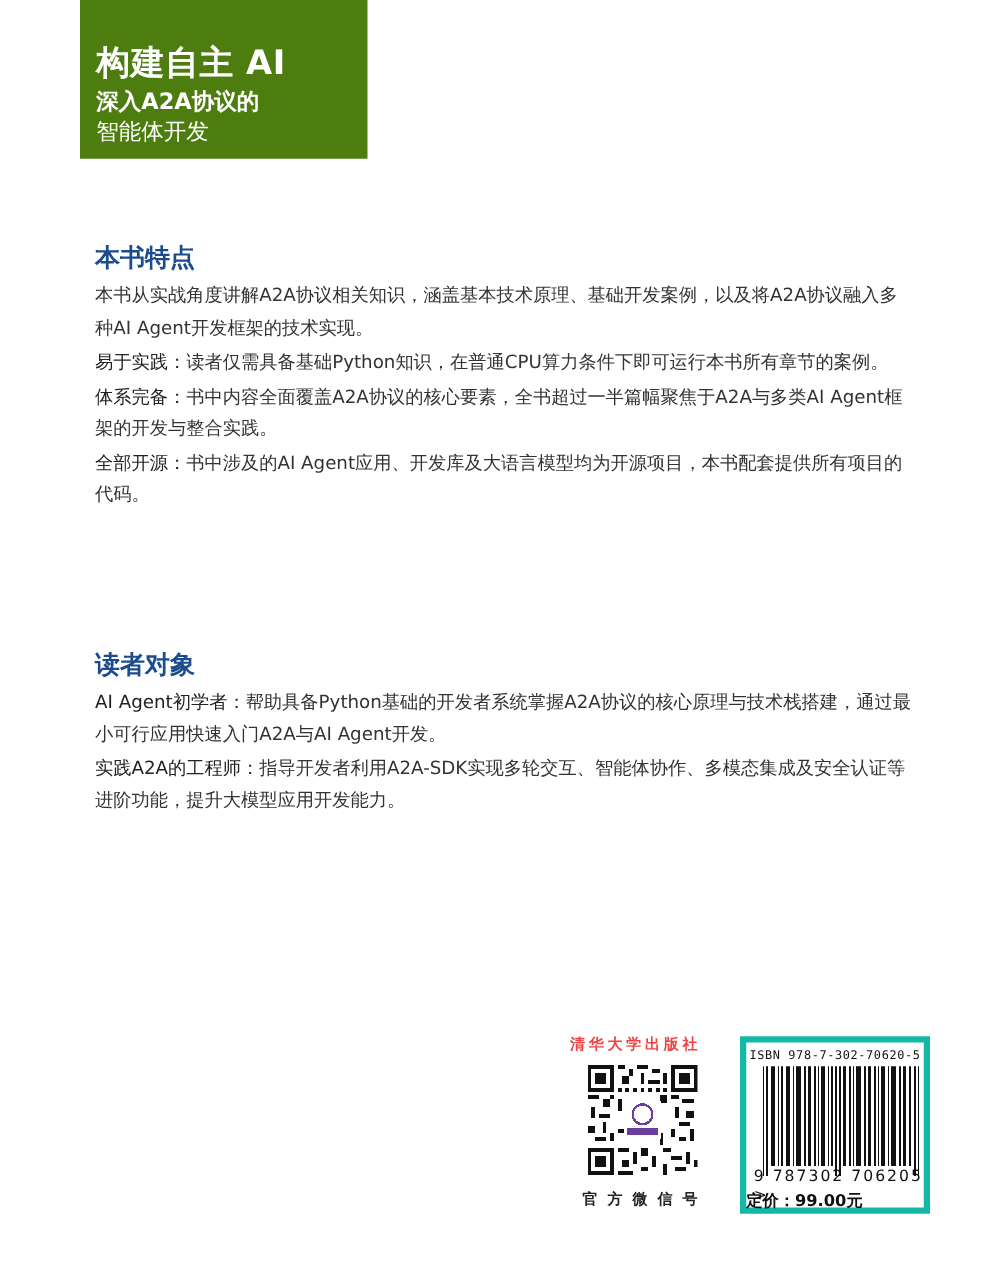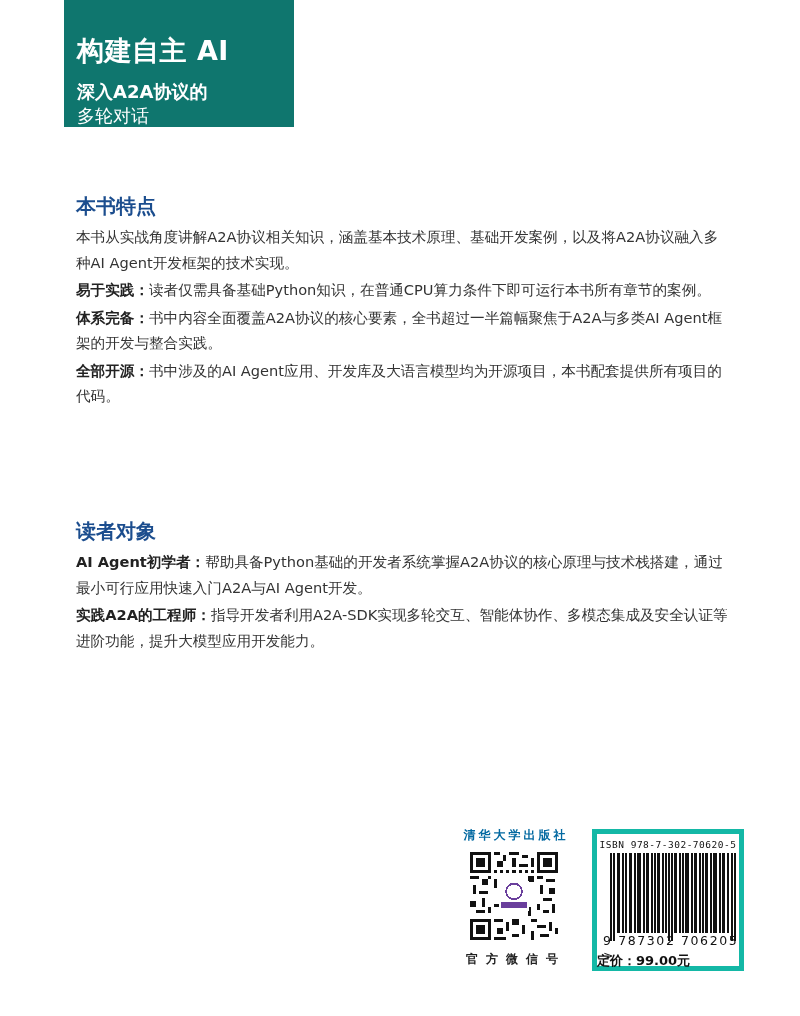--- a/index.html
+++ b/index.html
@@ -2,38 +2,38 @@
 <html><head>
 <meta charset="utf-8">
 <style>
   html, body { margin:0; padding:0; }
   body {
     width:800px; height:1016px; background:#ffffff; position:relative; overflow:hidden;
     font-family:"DejaVu Sans","Liberation Sans",sans-serif; color:#333333;
   }
   .title-box {
     position:absolute; left:64px; top:0; width:230px; height:127px;
-    background:#0f766e; color:#ffffff; box-sizing:border-box; padding:34px 0 0 13px;
+    background:#4d7c0f; color:#ffffff; box-sizing:border-box; padding:34px 0 0 13px;
   }
   .title-main { font-size:27px; font-weight:bold; line-height:34px; letter-spacing:0.5px; }
-  .title-sub1 { font-size:18px; font-weight:bold; line-height:24px; margin-top:12px; }
+  .title-sub1 { font-size:18px; font-weight:bold; line-height:24px; margin-top:2px; }
   .title-sub2 { font-size:18px; font-weight:normal; line-height:24px; }
 
   .section { position:absolute; left:76px; width:660px; }
   .sec-features { top:192px; }
   .sec-readers { top:517px; }
   .section h2 {
     margin:0 0 4px 0; font-size:20px; font-weight:bold; color:#1b4d8e; line-height:28px;
   }
   .para { font-size:14.6px; line-height:25.5px; margin:0 4px 2px 0; color:#333; }
-  .para .lbl { font-weight:bold; color:#222; }
+  .para .lbl { font-weight:normal; color:#222; }
 
   .publisher {
-    position:absolute; left:456px; top:827px; width:120px; text-align:center;
-    font-size:12px; font-weight:bold; letter-spacing:3px; color:#0369a1;
+    position:absolute; left:456px; top:827px; width:120px; text-align:left;
+    font-size:12px; font-weight:bold; letter-spacing:3px; color:#ef4444;
   }
   .qr { position:absolute; left:470px; top:852px; width:88px; height:88px; }
   .qr-caption {
     position:absolute; left:456px; top:951px; width:120px; text-align:center;
     font-size:12px; font-weight:bold; letter-spacing:8px; color:#222;
   }
   .isbn-box {
     position:absolute; left:592px; top:829px; width:152px; height:142px;
     border:5px solid #14b8a6; box-sizing:border-box; background:#fff;
   }
@@ -51,21 +51,21 @@
     position:absolute; left:0; top:118px; width:100%; text-align:left;
     font-size:13px; font-weight:bold; color:#111;
   }
 </style>
 </head>
 <body>
 
 <div class="title-box">
   <div class="title-main">构建自主 AI</div>
   <div class="title-sub1">深入A2A协议的</div>
-  <div class="title-sub2">多轮对话</div>
+  <div class="title-sub2">智能体开发</div>
 </div>
 
 <div class="section sec-features">
   <h2>本书特点</h2>
   <p class="para">本书从实战角度讲解A2A协议相关知识，涵盖基本技术原理、基础开发案例，以及将A2A协议融入多种AI Agent开发框架的技术实现。</p>
   <p class="para"><span class="lbl">易于实践：</span><span>读者仅需具备基础Python知识，在普通CPU算力条件下即可运行本书所有章节的案例。</span></p>
   <p class="para"><span class="lbl">体系完备：</span><span>书中内容全面覆盖A2A协议的核心要素，全书超过一半篇幅聚焦于A2A与多类AI Agent框架的开发与整合实践。</span></p>
   <p class="para"><span class="lbl">全部开源：</span><span>书中涉及的AI Agent应用、开发库及大语言模型均为开源项目，本书配套提供所有项目的代码。</span></p>
 </div>
 

